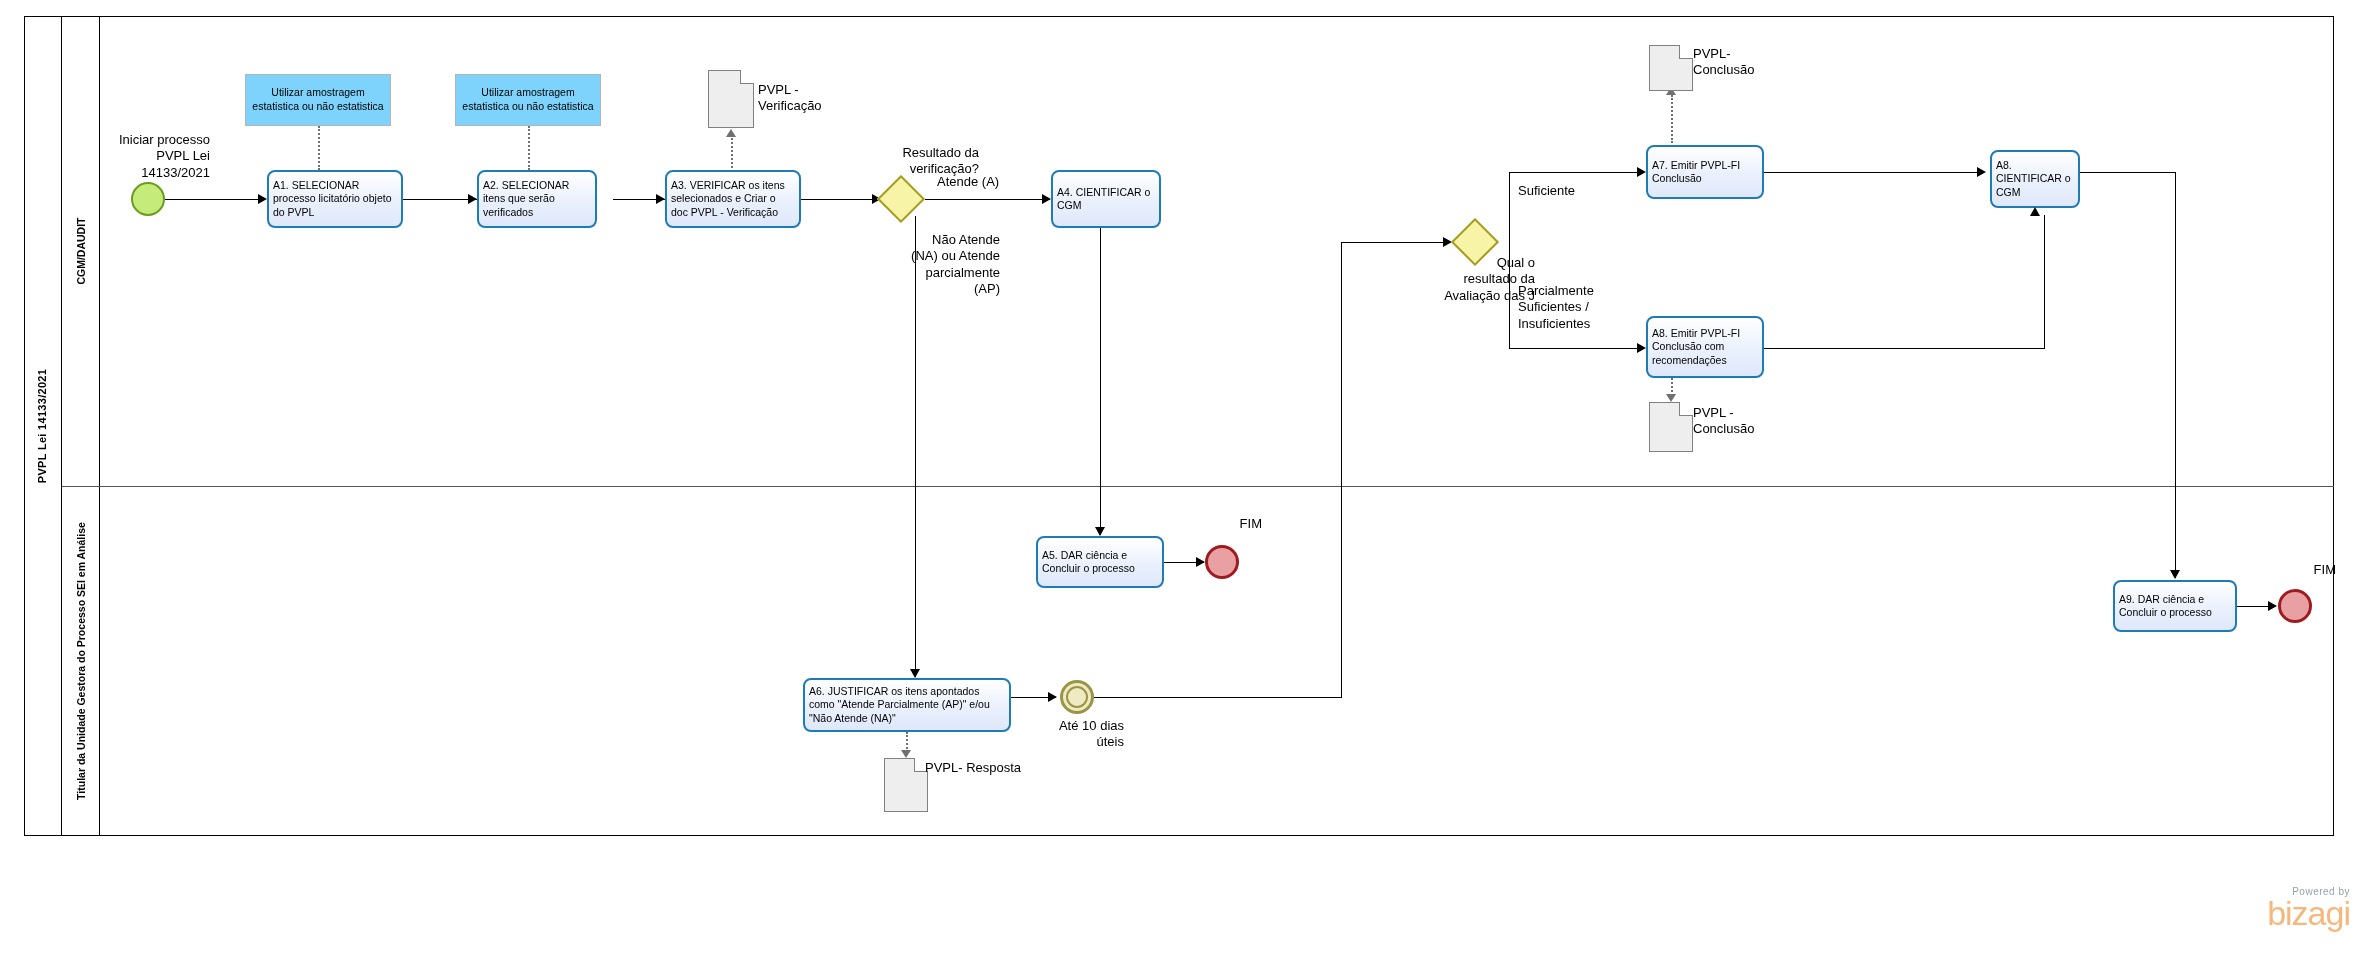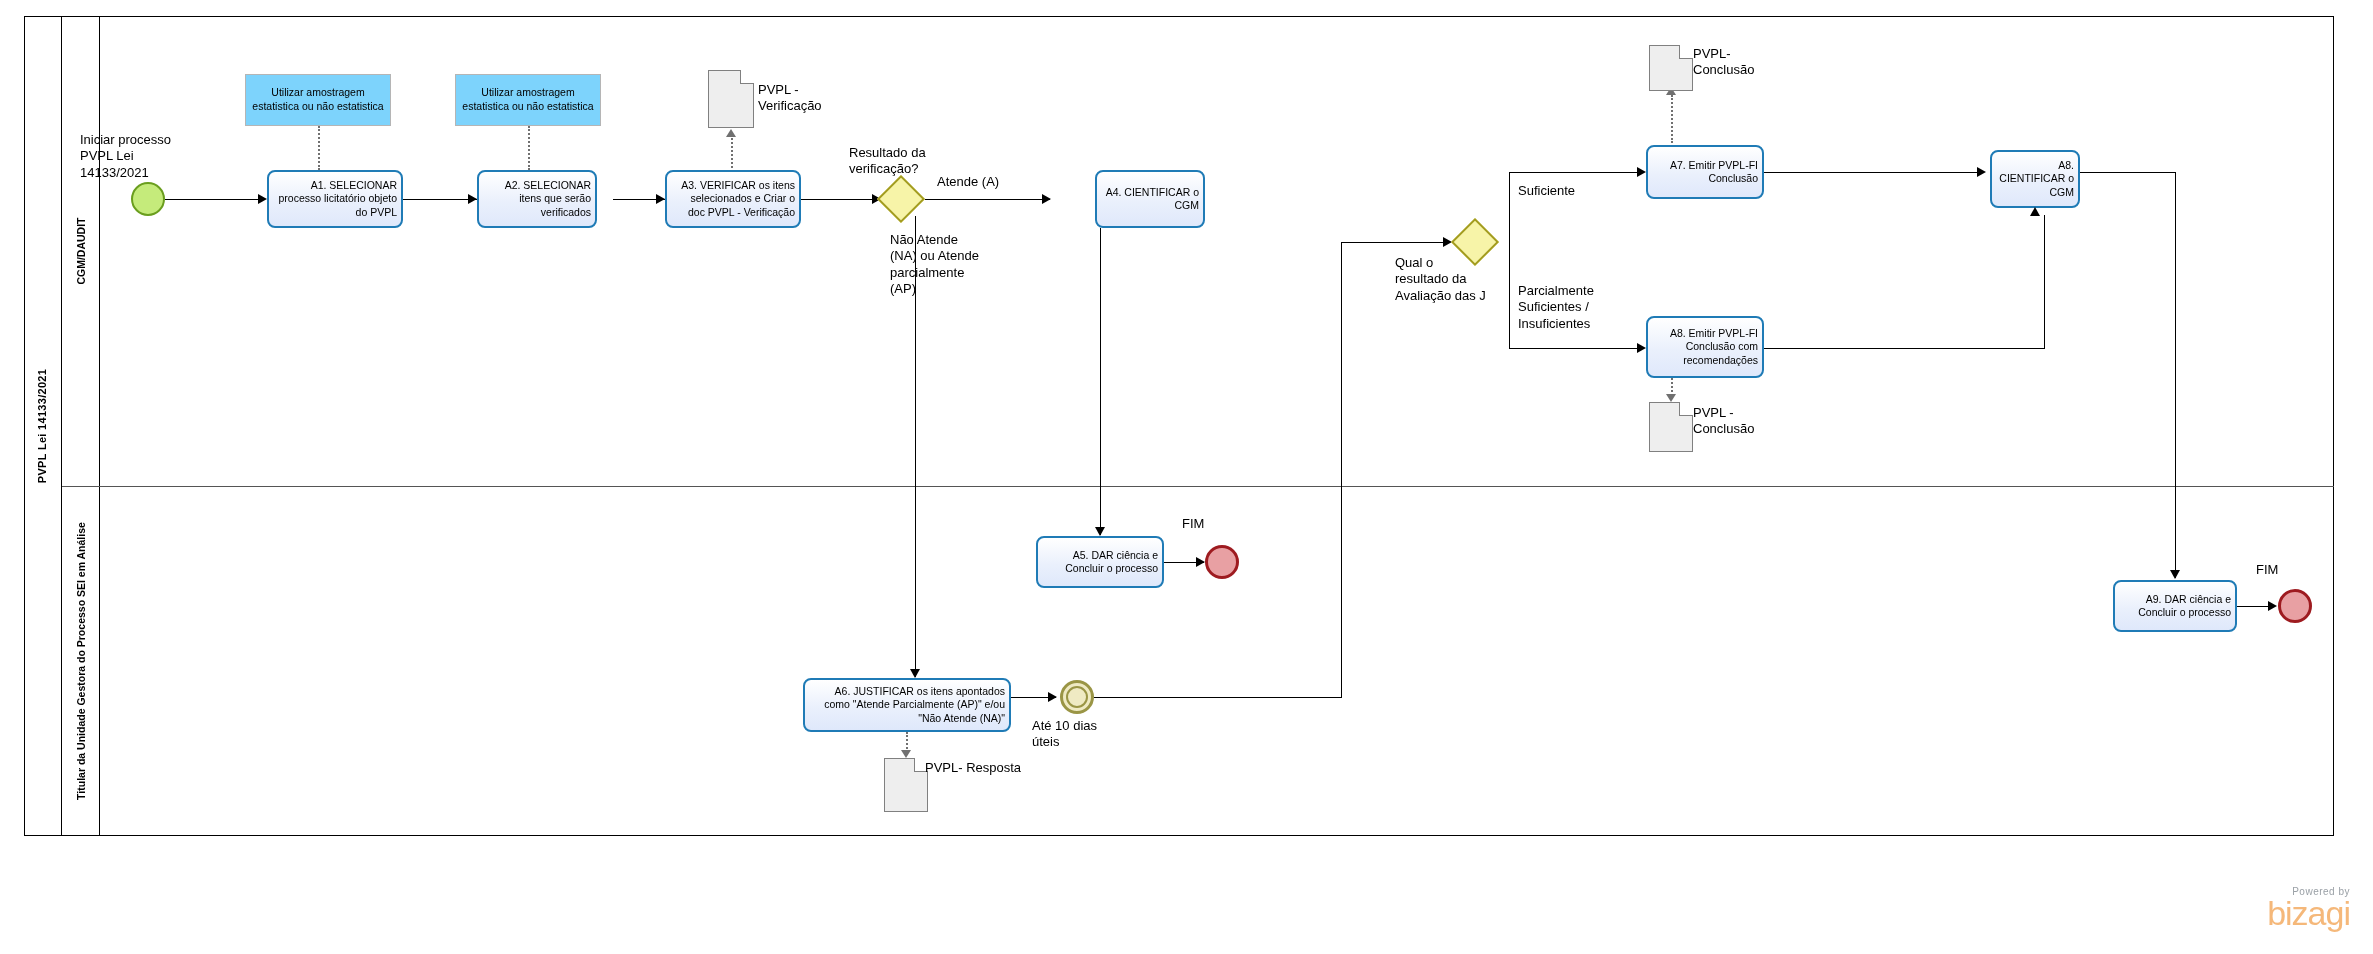--- a/index.html
+++ b/index.html
@@ -9,21 +9,21 @@
   .pool-title{position:absolute;box-sizing:border-box;border-right:1px solid #000;
      display:flex;align-items:center;justify-content:center;}
   .pool-title span{transform:rotate(-90deg);white-space:nowrap;font-weight:bold;font-size:11px;letter-spacing:.3px;}
   .lane-title{position:absolute;box-sizing:border-box;border-right:1px solid #000;
      display:flex;align-items:center;justify-content:center;}
   .lane-title span{transform:rotate(-90deg);white-space:nowrap;font-weight:bold;font-size:10.5px;}
   .lane-sep{position:absolute;border-top:1px solid #555;}
 
   .task{position:absolute;box-sizing:border-box;border:2px solid #1f7bb6;border-radius:8px;
      background:linear-gradient(180deg,#ffffff 0%,#eaf0fc 55%,#dfe8fb 100%);
-     display:flex;align-items:center;justify-content:center;text-align:right;
+     display:flex;align-items:center;justify-content:center;text-align:left;
      font-size:10.5px;line-height:1.25;color:#000;padding:2px 4px;}
 
   .event{position:absolute;border-radius:50%;box-sizing:border-box;}
   .start-event{border:2px solid #6a9e1e;background:#c5eb7b;}
   .end-event{border:3px solid #9e1b20;background:#e8a0a3;}
   .timer-event{border:3px solid #9a9545;background:#efeac3;border-radius:50%;box-sizing:border-box;}
   .timer-inner{position:absolute;left:3px;top:3px;right:3px;bottom:3px;border:2px solid #9a9545;border-radius:50%;}
 
   .gateway{position:absolute;}
   .gateway i{display:block;width:100%;height:100%;background:#f7f4a8;
@@ -31,21 +31,21 @@
 
   .doc{position:absolute;box-sizing:border-box;border:1px solid #808080;background:#eeeeee;}
   .doc .fold{position:absolute;right:-1px;top:-1px;width:13px;height:13px;
      background:#ffffff;border-left:1px solid #808080;border-bottom:1px solid #808080;}
 
   .note{position:absolute;box-sizing:border-box;background:#7dd3fc;border:1px solid #b5b5b5;
      display:flex;align-items:center;justify-content:center;text-align:center;
      font-size:10.5px;line-height:1.3;padding:2px 4px;color:#000;}
 
   .lbl{position:absolute;font-size:13px;line-height:1.25;color:#000;white-space:pre-line;}
-  .lbl.c{text-align:left;}
+  .lbl.c{text-align:right;}
   .lbl.l{text-align:left;}
 
   .edge{position:absolute;background:#000;}
   .edge.h{height:1px;}
   .edge.v{width:1px;}
   .dash{position:absolute;}
   .dash.v{width:0;border-left:2px dotted #707070;}
 
   .arrow{position:absolute;width:0;height:0;}
   .arrow.r{border-top:5px solid transparent;border-bottom:5px solid transparent;border-left:9px solid #000;}
@@ -132,21 +132,21 @@
   <div class="lbl c" style="left:849px;top:145px;width:130px;">Resultado da
 verificação?</div>
   <div class="gateway" style="left:884px;top:182px;width:34px;height:34px;">
     <i></i>
   </div>
 
   <div class="lbl l" style="left:937px;top:174px;width:120px;">Atende (A)</div>
   <div class="edge h" style="left:925px;top:199px;width:125px;"></div>
   <div class="arrow r" style="left:1042px;top:194px;"></div>
 
-  <div class="task" style="left:1095px;top:170px;width:110px;height:58px;">
+  <div class="task" style="left:1051px;top:170px;width:110px;height:58px;">
     <span>A4. CIENTIFICAR o CGM</span>
   </div>
 
   <div class="edge v" style="left:1100px;top:228px;height:307px;"></div>
   <div class="arrow d" style="left:1095px;top:527px;"></div>
 
   <div class="lbl c" style="left:890px;top:232px;width:110px;">Não Atende
 (NA) ou Atende
 parcialmente
 (AP)</div>

